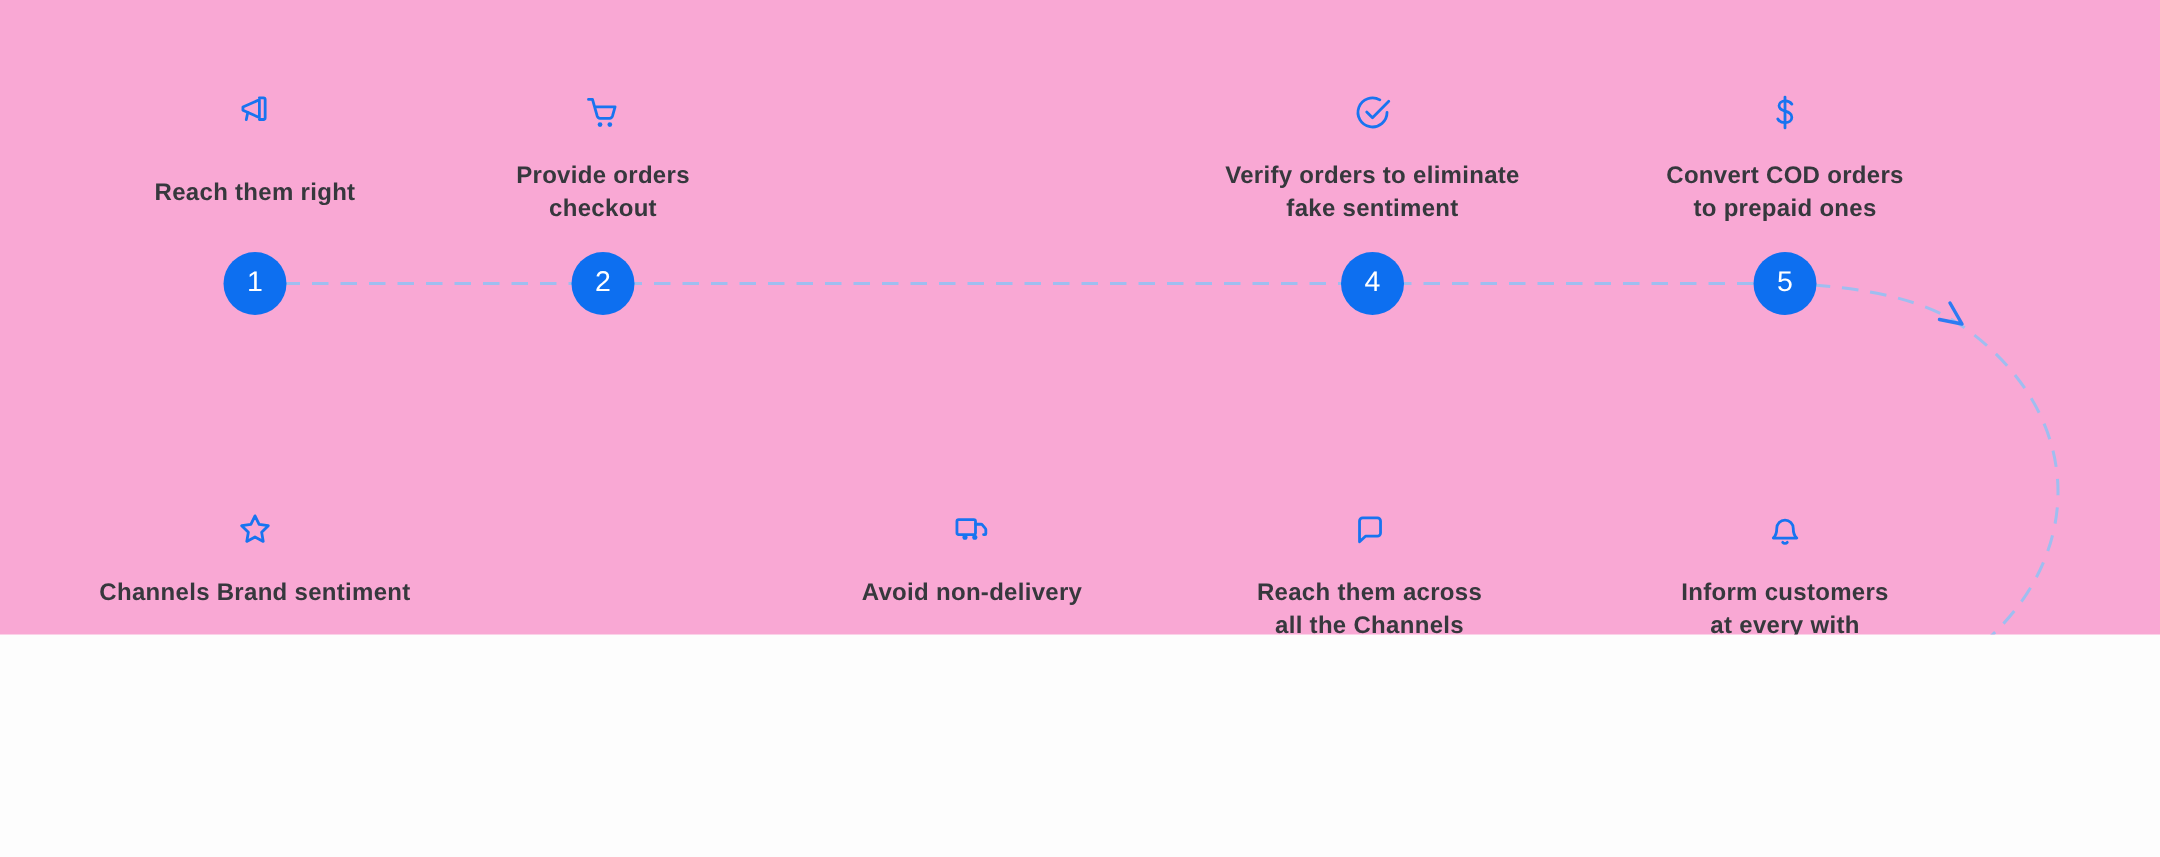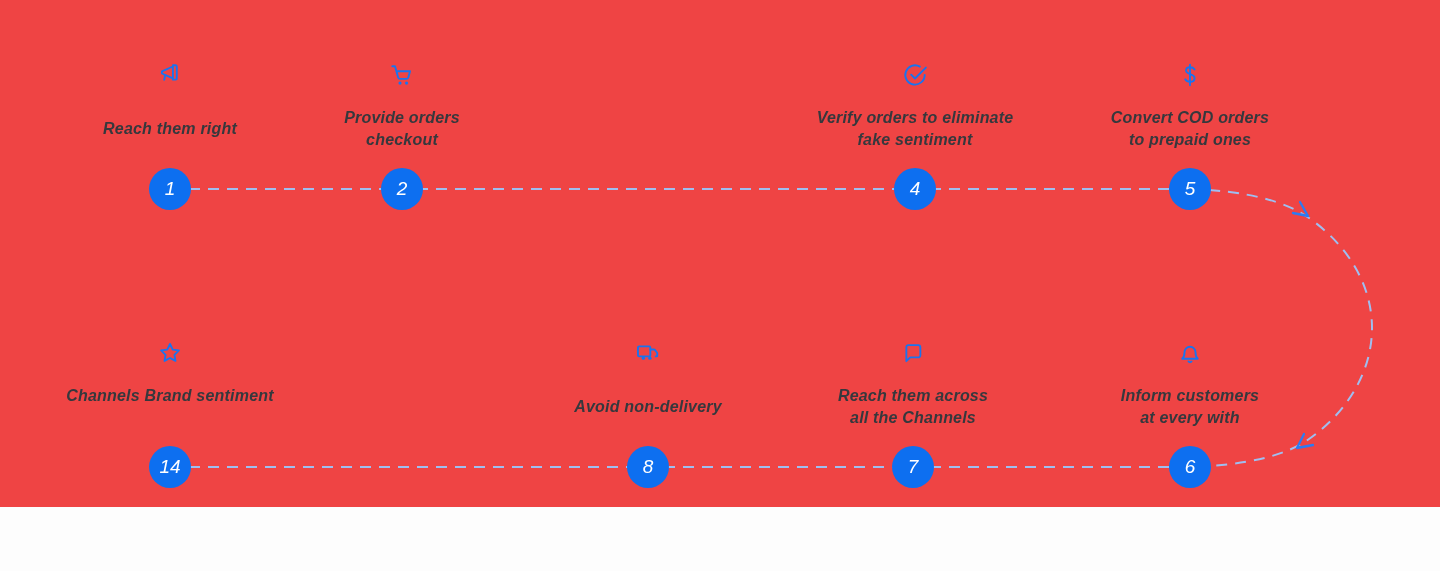--- a/index.html
+++ b/index.html
@@ -1,17 +1,17 @@
 <!DOCTYPE html>
 <html><head>
 <meta charset="utf-8">
 <style>
   html,body{margin:0;padding:0;}
   body{font-family:"Liberation Sans",sans-serif;background:#fdfdfd;}
-  .canvas{position:relative;width:1440px;height:507px;overflow:hidden;background:#ef4444;font-style:italic;}
+  .canvas{position:relative;width:1440px;height:423px;overflow:hidden;background:#f9a8d4;}
   .connectors{position:absolute;left:0;top:0;width:1440px;height:571px;}
   .step{position:absolute;width:340px;height:150px;text-align:center;}
   .step.row1{top:61px;}
   .step.row2{top:339px;}
   .icon{position:absolute;top:0;left:50%;transform:translateX(-50%);width:28px;height:28px;display:block;}
   .icon svg{display:block;}
   .label{position:absolute;top:46px;left:0;right:0;height:44px;display:flex;flex-direction:column;align-items:center;
          font-size:16px;font-weight:600;line-height:22px;letter-spacing:.2px;color:#36383d;}
   .row1 .label{justify-content:center;}
   .row2 .label{justify-content:flex-start;}
@@ -105,21 +105,21 @@
 
   <div class="step row2" style="left:478px">
     <span class="icon" style="color: rgb(24, 116, 240);">
         <svg viewBox="0 0 24 24" width="28" height="28" fill="none" stroke="currentColor" stroke-width="1.6" stroke-linecap="round" stroke-linejoin="round">
           <rect x="3.4" y="6.3" width="10.6" height="8.6" rx="1"></rect>
           <path d="M14 9 H17.1 A1.1 1.1 0 0 1 17.9 9.4 L19.6 11.4 A1.1 1.1 0 0 1 19.9 12.1 V14.4 A0.5 0.5 0 0 1 19.4 14.9 H18.6"></path>
           <circle cx="8" cy="16.4" r="1.45" fill="currentColor" stroke="none"></circle>
           <circle cx="13.6" cy="16.4" r="1.45" fill="currentColor" stroke="none"></circle>
         </svg>
       </span>
-    <div class="label" style="color: rgb(54, 56, 61); justify-content: center;">
+    <div class="label" style="color: rgb(54, 56, 61);">
       <div>Avoid non-delivery</div>
       <div></div>
     </div>
     <div class="num" style="background: rgb(13, 111, 240); color: rgb(255, 255, 255);">8</div>
   </div>
 
   <div class="step row2" style="left:743px">
     <span class="icon" style="color: rgb(24, 116, 240);">
         <svg viewBox="0 0 24 24" width="28" height="28" fill="none" stroke="currentColor" stroke-width="1.6" stroke-linecap="round" stroke-linejoin="round">
           <path d="M6.3 19 V7.1 A1.8 1.8 0 0 1 8.1 5.3 H16.5 A1.8 1.8 0 0 1 18.3 7.1 V14 A1.8 1.8 0 0 1 16.5 15.8 H9.7 Z"></path>

